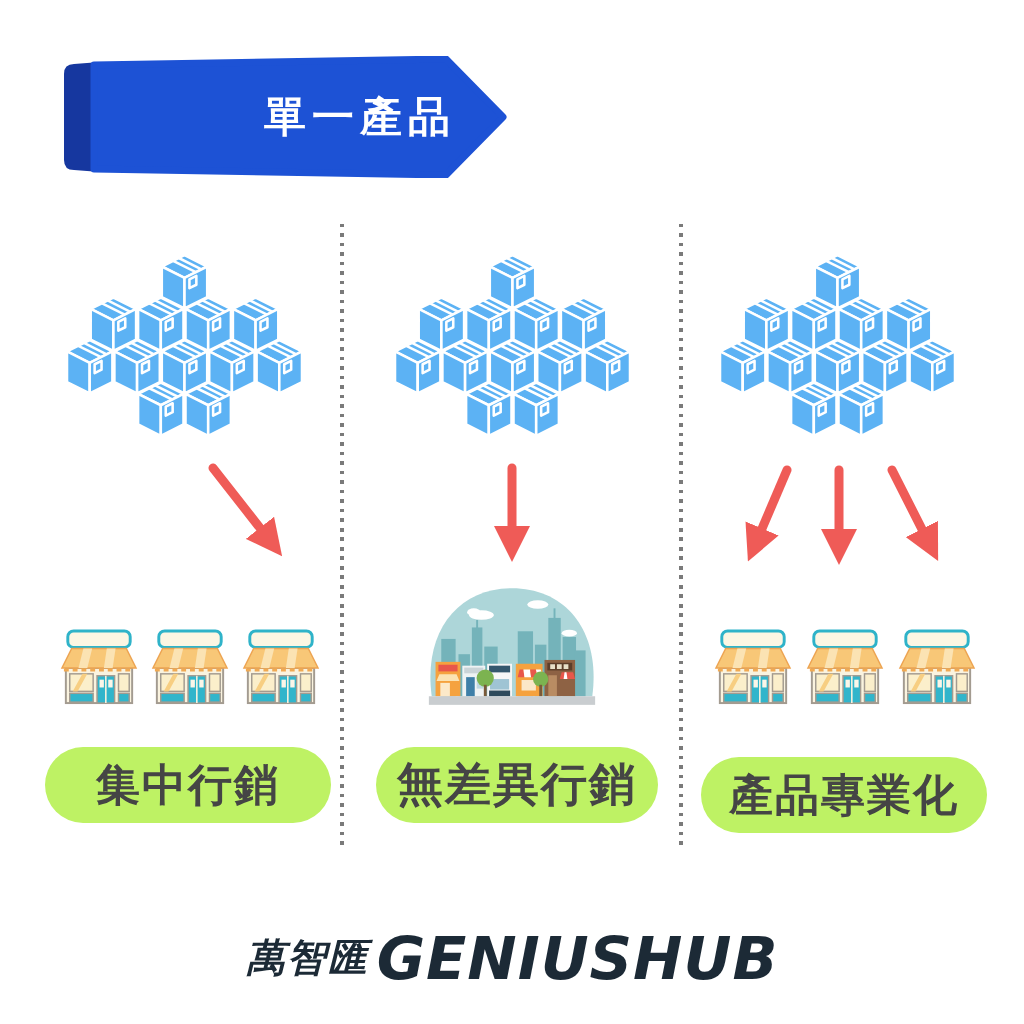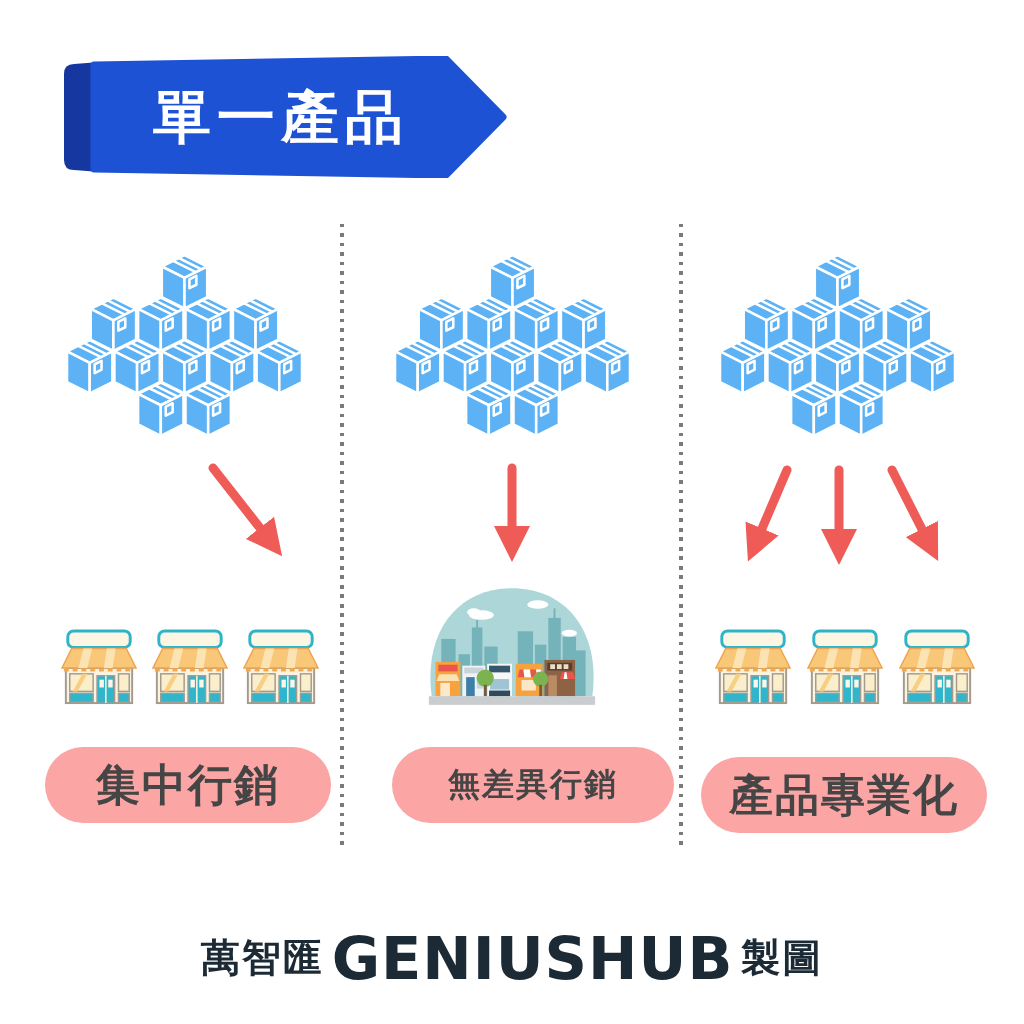--- a/index.html
+++ b/index.html
@@ -6,47 +6,47 @@
   .canvas{
     position:relative;width:1024px;height:1024px;background:#ffffff;overflow:hidden;
     font-family:"DejaVu Sans","Liberation Sans",sans-serif;
   }
   .abs{position:absolute;}
 
   
   .banner{left:48px;top:56px;width:462px;height:122px;}
   .banner-title{
     position:absolute;left:58px;top:22px;width:350px;height:78px;
-    color:#ffffff;font-size:58px;font-weight:800;letter-spacing:6px;
-    text-align:center;line-height:78px;white-space:nowrap;
+    color:#ffffff;font-size:42px;font-weight:800;letter-spacing:6px;
+    text-align:right;line-height:78px;white-space:nowrap;
   }
 
   
   .divider{
     width:4px;height:622px;top:224px;
     background-image:repeating-linear-gradient(to bottom,#7a7a7a 0px,#7a7a7a 3.5px,transparent 3.5px,transparent 9.5px);
   }
   .divider-1{left:340px;}
   .divider-2{left:679px;}
 
   
   .pill{
-    top:747px;width:286px;height:76px;border-radius:40px;background:#fca5a5;
+    top:747px;width:286px;height:76px;border-radius:40px;background:#bef264;
     display:flex;align-items:center;justify-content:center;
     color:#454545;font-size:44px;font-weight:800;letter-spacing:2px;white-space:nowrap;
   }
   .pill-1{left:45px;}
-  .pill-2{left:392px;width:282px;font-size:32px;}
+  .pill-2{left:376px;width:282px;font-size:46px;}
   .pill-3{left:701px;margin-top:10px;}
 
   
   .footer{
     left:0;top:928px;width:1024px;height:60px;
     display:flex;align-items:center;justify-content:center;gap:8px;
-    color:#1c2a36;font-weight:800;
+    color:#1c2a36;font-weight:800;font-style:italic;
   }
   .footer .cjk{font-size:39px;letter-spacing:2px;}
   .footer .latin{font-size:59px;letter-spacing:1px;}
 </style>
 </head>
 <body>
 
 <div class="canvas">
 
   <svg width="0" height="0" style="position:absolute" aria-hidden="true">
@@ -232,16 +232,15 @@
   <div class="abs pill pill-2">
       <span>無差異行銷</span>
     </div>
   <div class="abs pill pill-3">
       <span>產品專業化</span>
     </div>
 
   <div class="abs footer">
     <span class="cjk">萬智匯</span>
     <span class="latin">GENIUSHUB</span>
-    <span class="cjk">製圖</span>
   </div>
 
 </div>
 
 </body></html>

